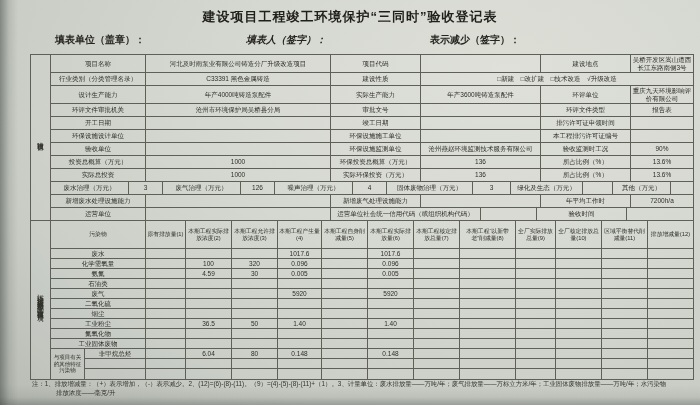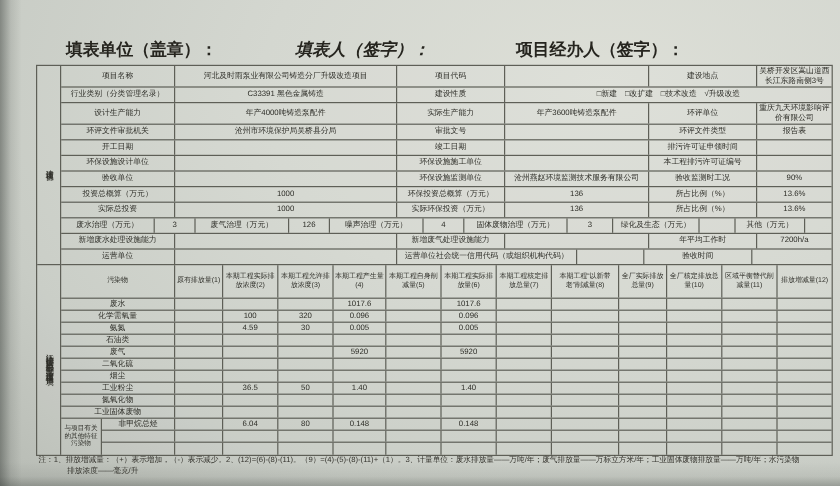--- a/index.html
+++ b/index.html
@@ -5,21 +5,21 @@
   html,body{margin:0;padding:0;}
   body{width:700px;height:405px;font-family:"Liberation Sans",sans-serif;overflow:hidden;}
   *{box-sizing:border-box;}
   .photo{position:relative;width:700px;height:405px;overflow:hidden;color:#2e2e28;
     background:
       linear-gradient(90deg, rgba(45,50,46,0.45) 0px, rgba(45,50,46,0.12) 9px, rgba(45,50,46,0) 18px),
       linear-gradient(0deg, rgba(45,50,46,0.30) 0px, rgba(45,50,46,0.08) 8px, rgba(45,50,46,0) 20px),
       radial-gradient(ellipse at 72% 18%, #dddfd7 0%, #d4d7d0 40%, #c8ccc5 75%, #b7bbb4 100%);}
   .title{position:absolute;top:8px;left:0;width:100%;text-align:center;font-size:13px;font-weight:bold;
     letter-spacing:1px;color:#201f1b;}
-  .sig{position:absolute;top:33px;font-size:14px;font-weight:bold;color:#26251f;}
+  .sig{position:absolute;top:33px;font-size:10px;font-weight:bold;color:#26251f;}
   .sig.s1{left:55px;} .sig.s2{left:246px;font-style:italic;} .sig.s3{left:430px;}
   .wrap{position:absolute;left:30px;top:54px;width:664px;border:1px solid #5e5f57;display:flex;background:rgba(255,255,255,0.05);}
   .vcol{width:20px;border-right:1px solid #5e5f57;display:flex;flex-direction:column;}
   .vcell{writing-mode:vertical-rl;text-orientation:upright;display:flex;align-items:center;justify-content:center;
     font-size:6.8px;line-height:9px;letter-spacing:1px;color:#2e2e28;overflow:hidden;padding:2px 0;}
   .vtop{height:166px;border-bottom:1px solid #5e5f57;}
   .vbot{height:158px;}
   .main{flex:1;display:flex;flex-direction:column;}
   .r{display:flex;align-items:stretch;border-bottom:1px solid #5e5f57;}
   .ur{height:13px;} .ur.tall{height:18px;}
@@ -42,23 +42,24 @@
   .srow{display:flex;height:10px;border-bottom:1px solid #5e5f57;}
   .srow:last-child{border-bottom:none;}
   .sn{width:61px;}
   .notes{position:absolute;left:32px;top:380px;width:660px;font-size:6.4px;line-height:8.5px;color:#34332d;}
   .notes .n2{padding-left:24px;}
 </style>
 </head>
 <body>
 
 <div class="photo">
+  <div class="title">建设项目工程竣工环境保护“三同时”验收登记表</div>
   <div class="sig s1">填表单位（盖章）：</div>
   <div class="sig s2">填表人（签字）：</div>
-  <div class="sig s3">项目经办人（签字）：</div>
+  <div class="sig s3">表示减少（签字）：</div>
 
   <div class="wrap">
     <div class="vcol">
       <div class="vcell vtop">建设项目</div>
       <div class="vcell vbot">污染物排放达标与总量控制（工业建设项目详填）</div>
     </div>
     <div class="main">
 
       <div class="r ur tall">
           <div class="c lw">项目名称</div>

